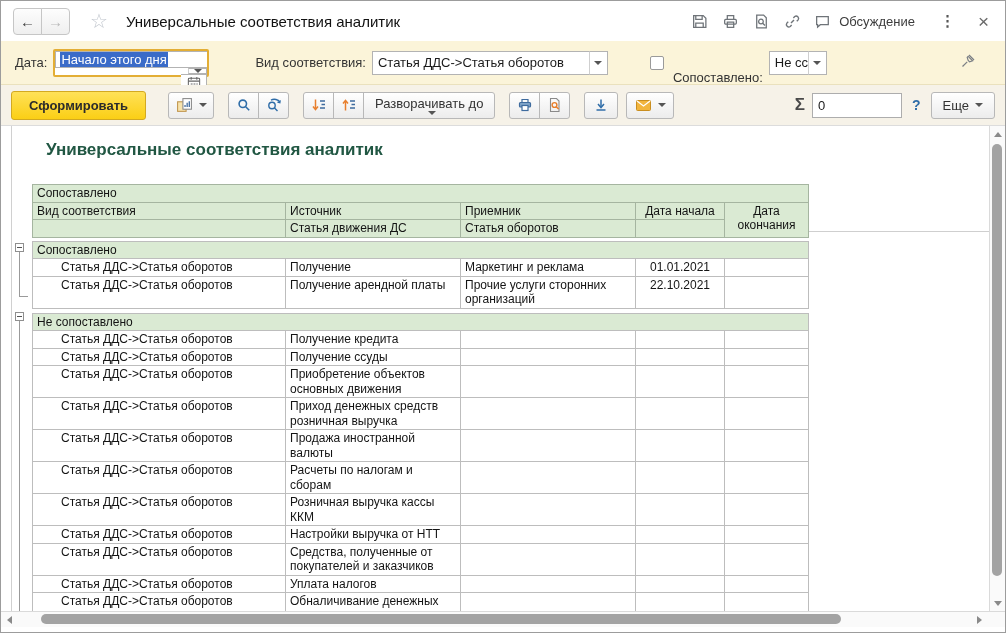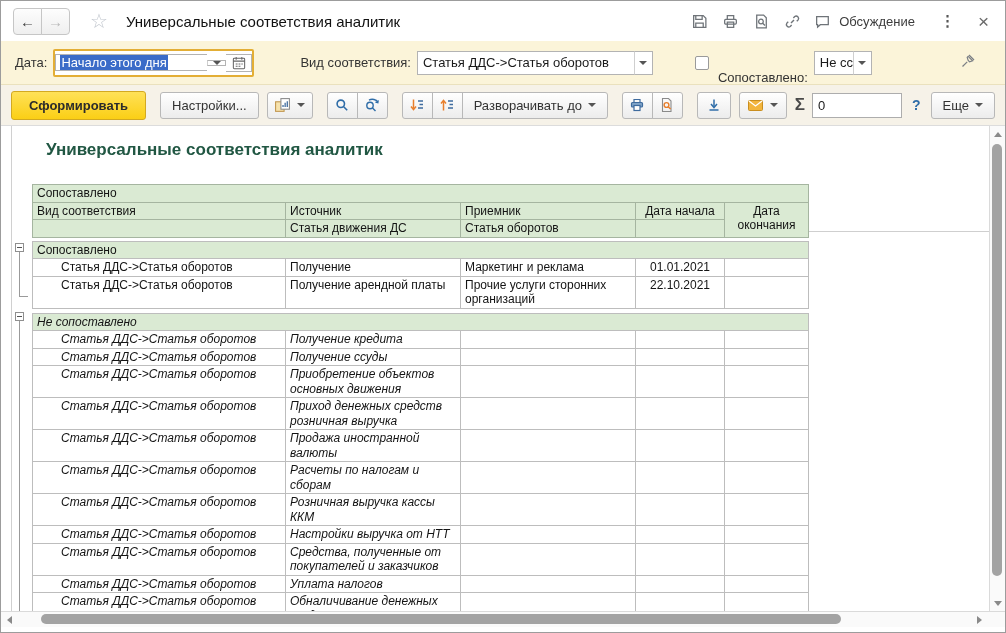--- a/index.html
+++ b/index.html
@@ -20,40 +20,40 @@
   .tb-right { margin-left:auto; display:flex; align-items:center; gap:13px; }
   .tbicon { width:18px; height:18px; display:flex; align-items:center; justify-content:center; }
   .disc { display:flex; align-items:center; gap:7px; }
   .disc-label { font-size:13px; color:#3c3c3c; }
   .dots { font-size:15px; color:#555; font-weight:bold; padding:0 6px; margin-left:6px; }
   .closex { font-size:19px; color:#6b6b6b; padding:0 4px; line-height:1; }
 
   
   .filterbar { height:44px; flex:0 0 44px; background:#fbf4d9; border-bottom:1px solid #eae1bd; display:flex; align-items:center; padding:0 14px; }
   .flabel { font-size:13px; color:#333; white-space:nowrap; }
-  .focusring { display:flex; align-items:center; border:2px solid #e3ae35; border-radius:2px; margin-left:6px; background:#fff; height:28px; }
+  .focusring { display:flex; align-items:flex-end; border:2px solid #e3ae35; border-radius:2px; margin-left:6px; background:#fff; height:28px;flex-direction:column; }
   .datefield { width:152px; display:flex; align-items:center; padding:0 4px; font-size:13px; background:#fff; border:1px solid #b3b3b3; border-right:none; }
   .selected-text { background:#3a6bc8; color:#fff; padding:0 1px; white-space:nowrap; overflow:hidden; }
   .dd-seg { width:19px; display:flex; align-items:center; justify-content:center; background:#fff; border:1px solid #b3b3b3; border-left:1px solid #cfcfcf; }
   .cal-seg { width:26px; display:flex; align-items:center; justify-content:center; background:#fff; border:1px solid #b3b3b3; border-left:none; }
   .tri { width:0; height:0; border-left:4px solid transparent; border-right:4px solid transparent; border-top:4px solid #555; }
   .combo { display:flex; align-items:stretch; height:24px; margin-left:6px; }
   .combo .cf { background:#fff; border:1px solid #b3b3b3; display:flex; align-items:center; padding:0 5px; font-size:13px; white-space:nowrap; overflow:hidden; }
   .combo .cf.w { width:218px; }
   .combo .cf.s { width:40px; }
   .combo .cb { width:19px; background:#fff; border:1px solid #b3b3b3; border-left:1px solid #cfcfcf; margin-left:-1px; display:flex; align-items:center; justify-content:center; }
   .chk { width:14px; height:14px; border:1px solid #9a9a9a; border-radius:2px; background:#fff; margin-left:42px; }
   .pin { margin-left:auto; margin-right:14px; }
 
   
   .toolbar { height:41px; flex:0 0 41px; background:#f6f2e8; border-bottom:1px solid #dcdcdc; display:flex; align-items:center; padding:0 10px; }
   .btn { display:inline-flex; align-items:center; justify-content:center; height:27px; border:1px solid #b8b8b8; border-radius:3px; background:linear-gradient(#ffffff,#ececec); font-size:13px; color:#333; padding:0 11px; white-space:nowrap; }
   .btn.icon { width:31px; padding:0; }
   .btn-group { display:flex; }
-  .btn-group .btn { border-radius:0; margin-left:-1px; }
+  .btn-group .btn { border-radius:0; margin-left:-1px;flex-direction:column; }
   .btn-group .btn:first-child { border-radius:3px 0 0 3px; margin-left:0; }
   .btn-group .btn:last-child { border-radius:0 3px 3px 0; }
   .gen { height:29px; background:linear-gradient(#ffe158,#fbcf15); border:1px solid #d3a921; border-radius:3px; font-weight:bold; color:#2b2b2b; padding:0 17px; font-size:13px; }
   .sp8 { width:8px; } .sp14 { width:14px; }
   .ddcaret { margin-left:6px; }
   .sigma-group { margin-left:auto; display:flex; align-items:center; }
   .sigma { font-size:17px; font-weight:bold; color:#4a4a4a; margin:0 7px 0 2px; }
   .sumfield { width:90px; height:25px; border:1px solid #adadad; background:#fff; font-size:13px; display:flex; align-items:center; padding:0 5px; }
   .help { color:#2f6da8; font-weight:bold; font-size:14px; margin:0 10px; }
 
@@ -207,21 +207,20 @@
             <path d="M9.2 4.4l4.4 4.4-3 1-1.4-1.4-1-3z"></path>
             <path d="M8.2 9.8L3.5 14.5"></path>
           </g>
         </svg>
     </span>
   </div>
 
   <div class="toolbar">
     <button class="gen">Сформировать</button>
     <div class="sp14"></div>
-    <button class="btn">Настройки...</button>
     <div class="sp8"></div>
     <button class="btn" style="width:46px;padding:0;">
       <svg width="17" height="17" viewBox="0 0 16 16">
           <rect x="1.5" y="4.5" width="8" height="9" fill="#f7e3ad" stroke="#c0954d"></rect>
           <rect x="6.5" y="1.5" width="8" height="10" fill="#fff" stroke="#8a8a8a"></rect>
           <path d="M8.5 9.5V7.5M10.5 9.5V5.5M12.5 9.5V4" stroke="#3e6b9e" stroke-width="1.2"></path>
         </svg>
       <span class="tri ddcaret"></span>
     </button>
     <div class="sp14"></div>
@@ -397,21 +396,21 @@
                   </tr>
                   <tr class="data-row">
                     <td class="c0">Статья ДДС-&gt;Статья оборотов</td>
                     <td class="c1">Получение арендной платы</td>
                     <td class="c2">Прочие услуги сторонних организаций</td>
                     <td class="c3">22.10.2021</td>
                     <td class="c4"></td>
                   </tr>
                 </tbody>
               </table>
-              <table class="grid" style="margin-top: 4px; font-style: italic;">
+              <table class="grid" style="margin-top: 4px;">
                 <colgroup>
                   <col style="width:253px">
                   <col style="width:175px">
                   <col style="width:175px">
                   <col style="width:89px">
                   <col style="width:84px">
                 </colgroup>
                 <tbody>
                   <tr class="group-row">
                     <td colspan="5">Не сопоставлено</td>

